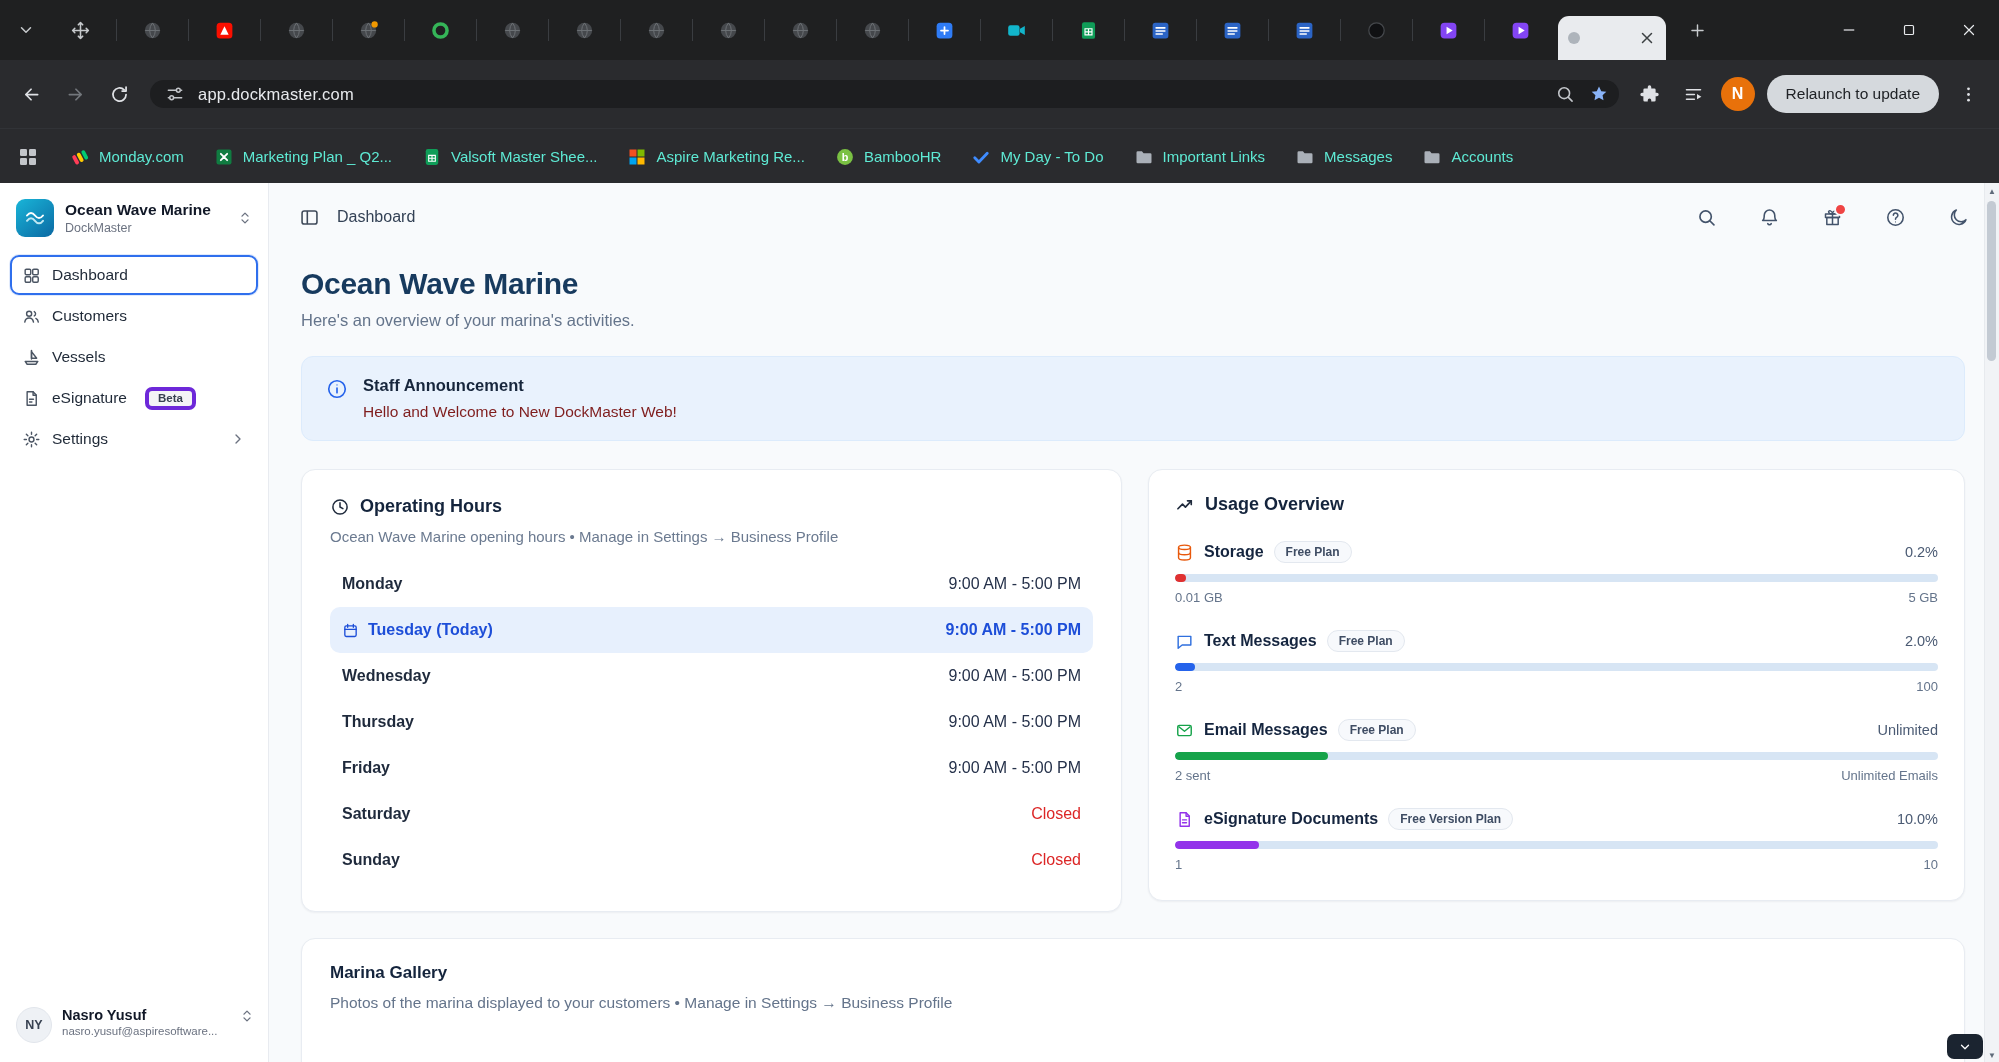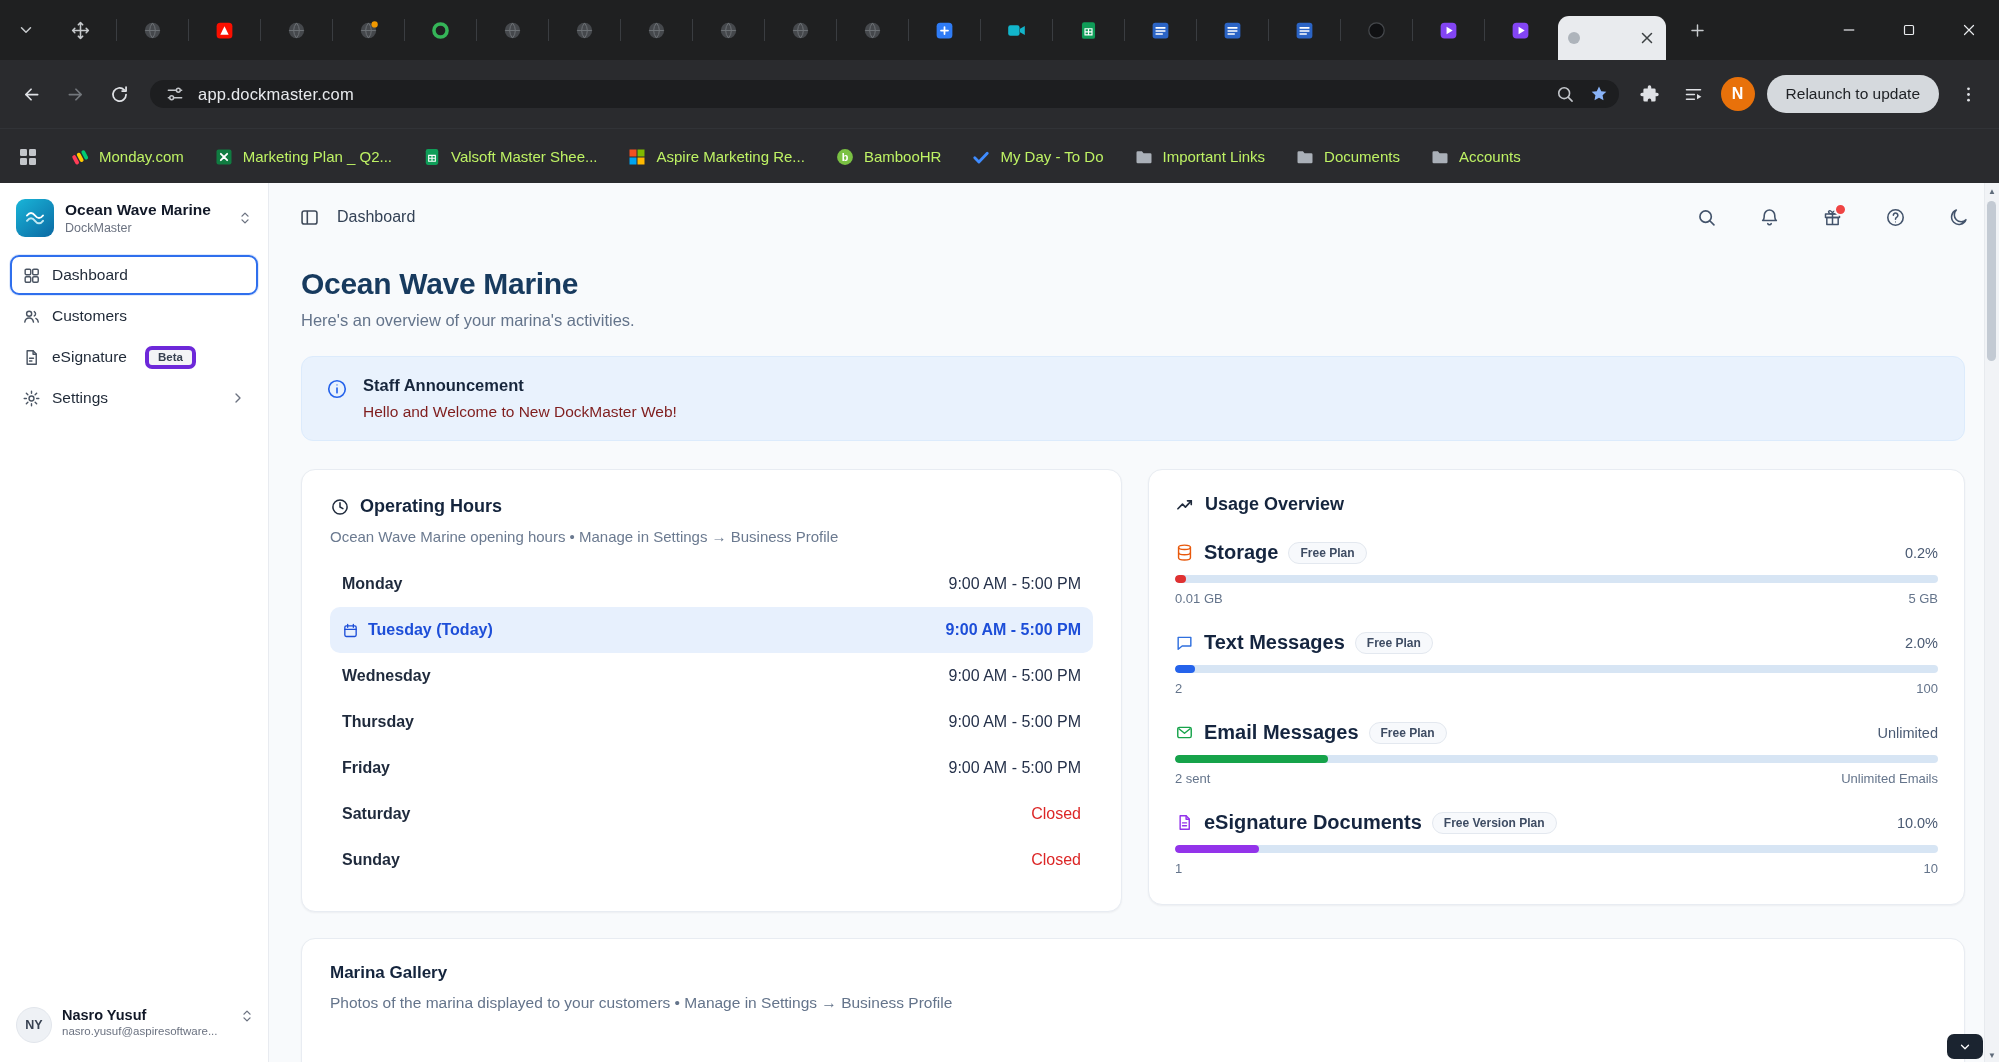--- a/index.html
+++ b/index.html
@@ -41,21 +41,21 @@
   .omni-url{margin-left:13px;font-size:16.5px;letter-spacing:.2px;color:#e8eaed;white-space:nowrap;}
   .omni-spacer{flex:1}
   .omni-star{color:#8ab4f8;}
   .omni-right{display:flex;align-items:center;gap:14px;}
   .avatar{width:34px;height:34px;border-radius:50%;background:#e8710a;color:#fff;font-weight:700;font-size:16px;
     display:flex;align-items:center;justify-content:center;flex:none;margin:0 4px;}
   .relaunch{height:38px;border-radius:19px;background:#d5d9dd;color:#202327;font-size:15.5px;font-weight:500;
     padding:0 19px;display:flex;align-items:center;margin:0 6px;white-space:nowrap;}
 
   .bookmarksbar{height:55px;background:#2a2b2e;display:flex;align-items:center;padding:0 16px;gap:30px;
-    font-size:15px;color:#bef264;border-top:1px solid #313337;}
+    font-size:15px;color:#5eead4;border-top:1px solid #313337;}
   .bm-apps{width:24px;height:24px;color:#c3c6ca;flex:none}
   .bm-apps svg{width:100%;height:100%}
   #bookmarks-list{display:flex;align-items:center;gap:30px;}
   .bm{display:flex;align-items:center;gap:9px;white-space:nowrap;}
   .bm .fav{width:20px;height:20px}
 
   
   .app{position:absolute;top:183px;left:0;right:0;bottom:0;display:flex;background:#f8fafc;}
   .sidebar{width:268px;background:#fff;border-right:1px solid #e8ebf0;display:flex;flex-direction:column;flex:none;}
   .org{display:flex;align-items:center;gap:11px;padding:16px 14px 10px 16px;}
@@ -121,21 +121,21 @@
   .day-row.today .day-name{color:#1d4ed8;}
   .day-row.today .dicon{display:block;color:#1d4ed8;}
   .day-row.today .day-time{color:#1d4ed8;font-weight:700;}
   .day-time.closed{color:#dc2626;font-weight:500;}
 
   .metric{margin-top:25px;}
   .metric:first-of-type{margin-top:26px;}
   .m-head{display:flex;align-items:center;gap:10px;}
   .m-icon{width:19px;height:19px;flex:none}
   .m-icon svg{width:100%;height:100%}
-  .m-label{font-size:20px;font-weight:700;color:#15253f;}
+  .m-label{font-size:16px;font-weight:700;color:#15253f;}
   .m-badge{font-size:12px;font-weight:600;color:#3e4c63;background:#f7f9fc;border:1px solid #e3e8ef;border-radius:999px;padding:3px 11px;}
   .m-value{margin-left:auto;font-size:14.5px;color:#4a5a73;}
   .m-track{height:8px;background:#d7e5f4;border-radius:999px;margin-top:11px;overflow:hidden;}
   .m-fill{height:100%;border-radius:999px;}
   .m-sub{display:flex;justify-content:space-between;font-size:13px;color:#64748b;margin-top:8px;}
 
   .card.gallery{margin-top:26px;padding:24px 28px;height:160px;}
   .g-title{font-size:17px;font-weight:700;color:#14243c;}
   .g-sub{font-size:15.5px;color:#64748b;margin-top:11px;}
 
@@ -495,21 +495,21 @@
           </svg>
         </span>
         <span>Important Links</span>
       </div>
       <div class="bm">
         <span class="fav">
           <svg viewBox="0 0 24 24">
             <path d="M3 6.5A1.5 1.5 0 0 1 4.5 5h5l2 2.5h8A1.5 1.5 0 0 1 21 9v9a1.5 1.5 0 0 1-1.5 1.5h-15A1.5 1.5 0 0 1 3 18z" fill="#aab0b8"></path>
           </svg>
         </span>
-        <span>Documents</span>
+        <span>Messages</span>
       </div>
       <div class="bm">
         <span class="fav">
           <svg viewBox="0 0 24 24">
             <path d="M3 6.5A1.5 1.5 0 0 1 4.5 5h5l2 2.5h8A1.5 1.5 0 0 1 21 9v9a1.5 1.5 0 0 1-1.5 1.5h-15A1.5 1.5 0 0 1 3 18z" fill="#aab0b8"></path>
           </svg>
         </span>
         <span>Accounts</span>
       </div>
     </div>
@@ -548,20 +548,30 @@
         </div>
         <div class="nav-item">
           <span class="nicon">
             <svg viewBox="0 0 24 24" fill="none" stroke="currentColor" stroke-width="1.8" stroke-linecap="round" stroke-linejoin="round">
               <circle cx="9" cy="8.5" r="3.2"></circle>
               <path d="M3.5 19c.6-3.2 2.8-5 5.5-5s4.9 1.8 5.5 5"></path>
               <path d="M15.5 5.7a3.2 3.2 0 0 1 0 5.6M17.5 14.4c1.7.8 2.8 2.4 3.1 4.6"></path>
             </svg>
           </span>
           <span>Customers</span>
+        </div>
+        <div class="nav-item">
+          <span class="nicon">
+            <svg viewBox="0 0 24 24" fill="none" stroke="currentColor" stroke-width="1.8" stroke-linecap="round" stroke-linejoin="round">
+              <path d="M12 3v11"></path>
+              <path d="M12 4.5l6.5 8.5H12z"></path>
+              <path d="M4 17h16l-2.5 3.5h-11z"></path>
+            </svg>
+          </span>
+          <span>Vessels</span>
         </div>
         <div class="nav-item">
           <span class="nicon">
             <svg viewBox="0 0 24 24" fill="none" stroke="currentColor" stroke-width="1.8" stroke-linecap="round" stroke-linejoin="round">
               <path d="M6.5 3.5H14l4 4v13H6.5z"></path>
               <path d="M14 3.5V8h4M9.5 13h5M9.5 16.5h3"></path>
             </svg>
           </span>
           <span>eSignature</span>
           <span class="badge-beta">Beta</span>

